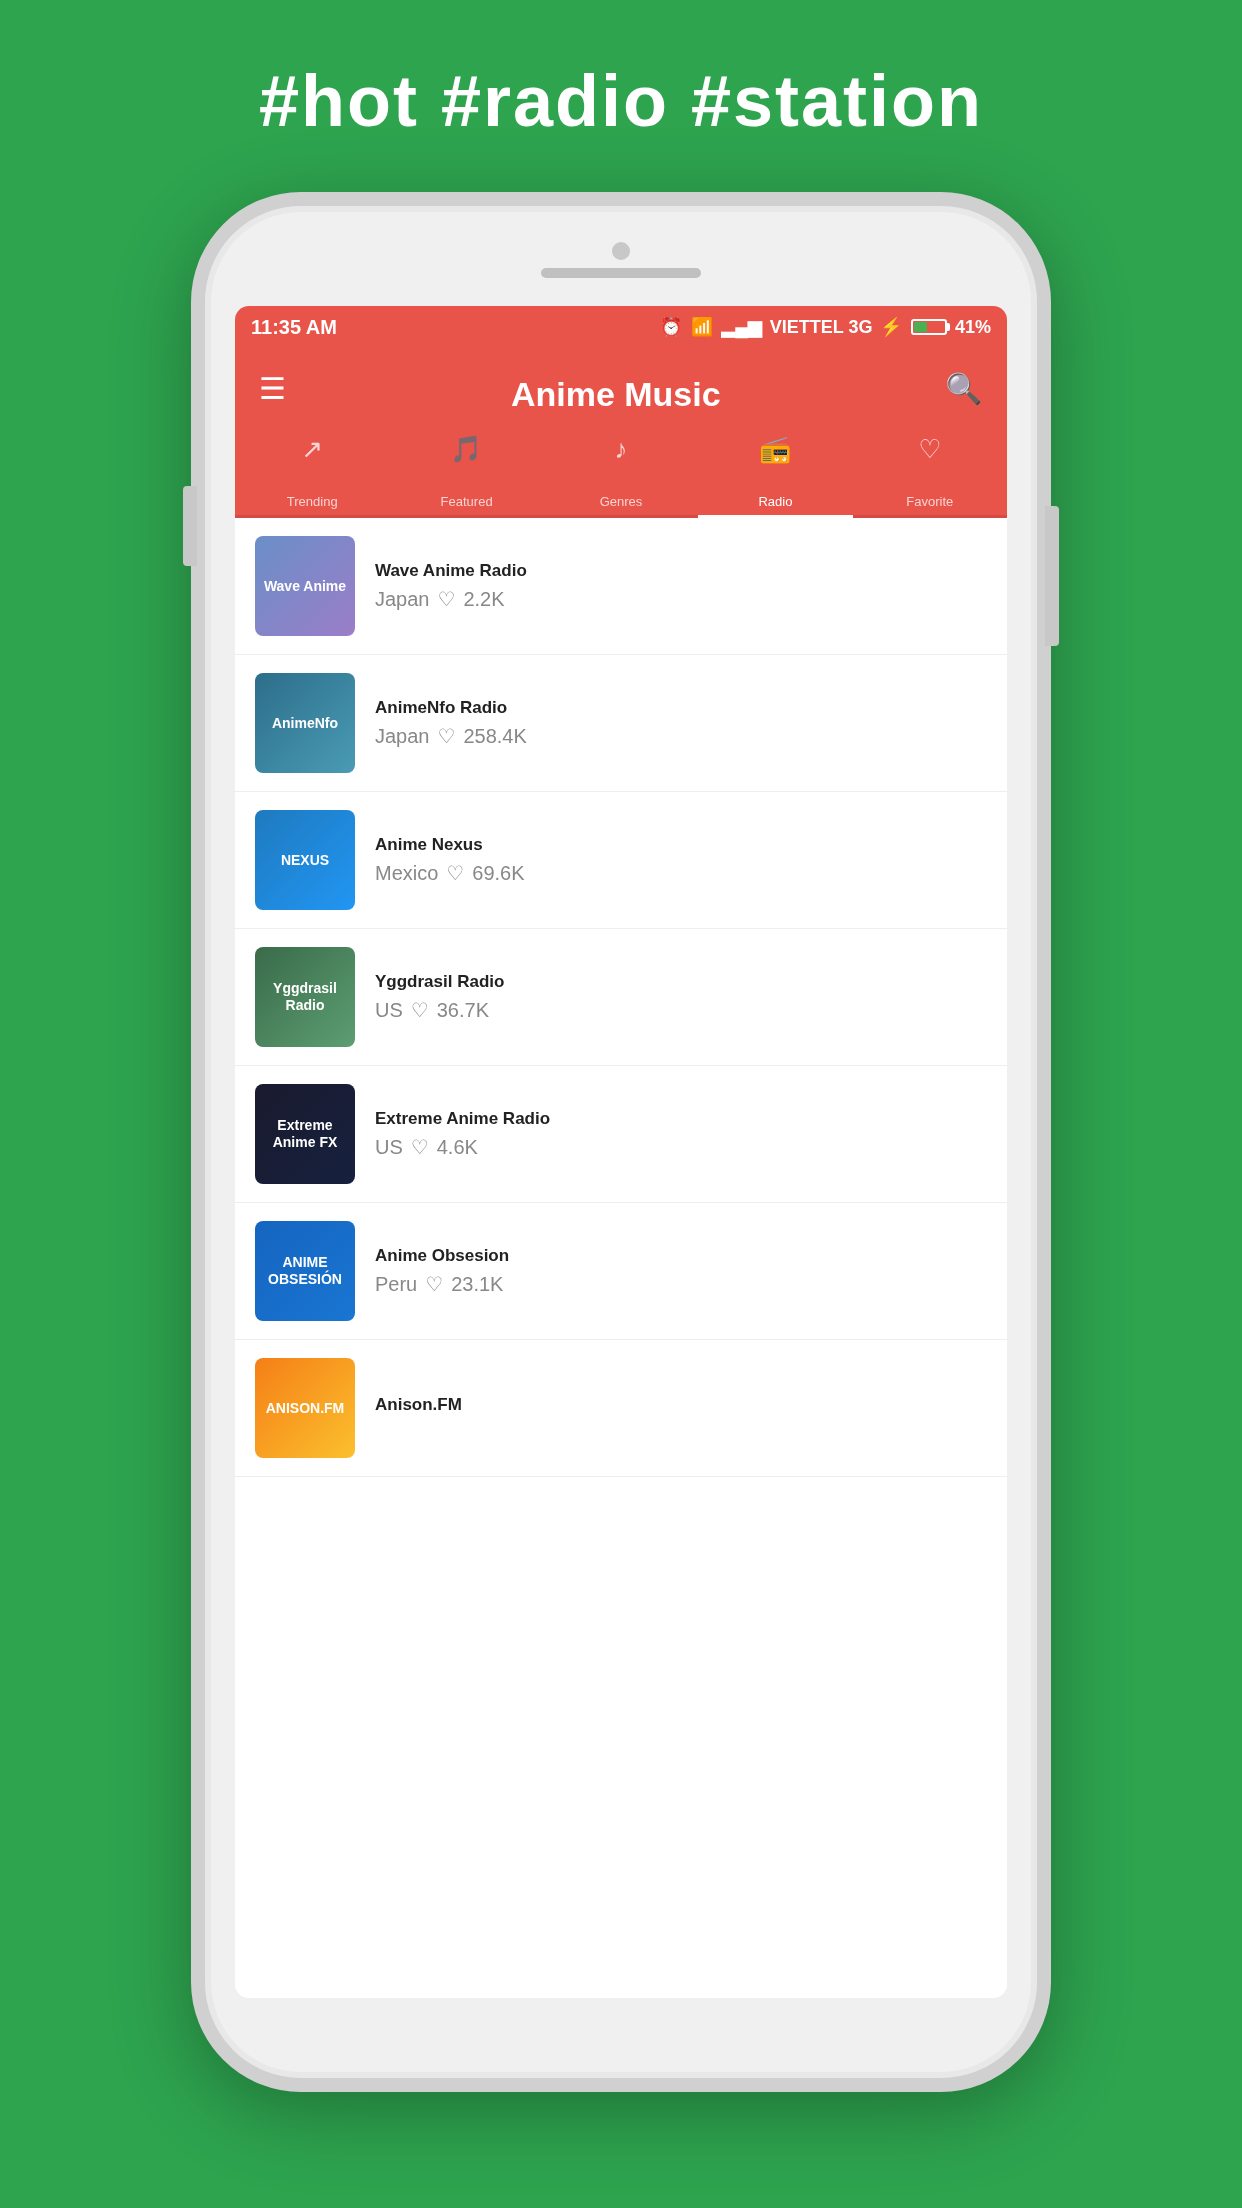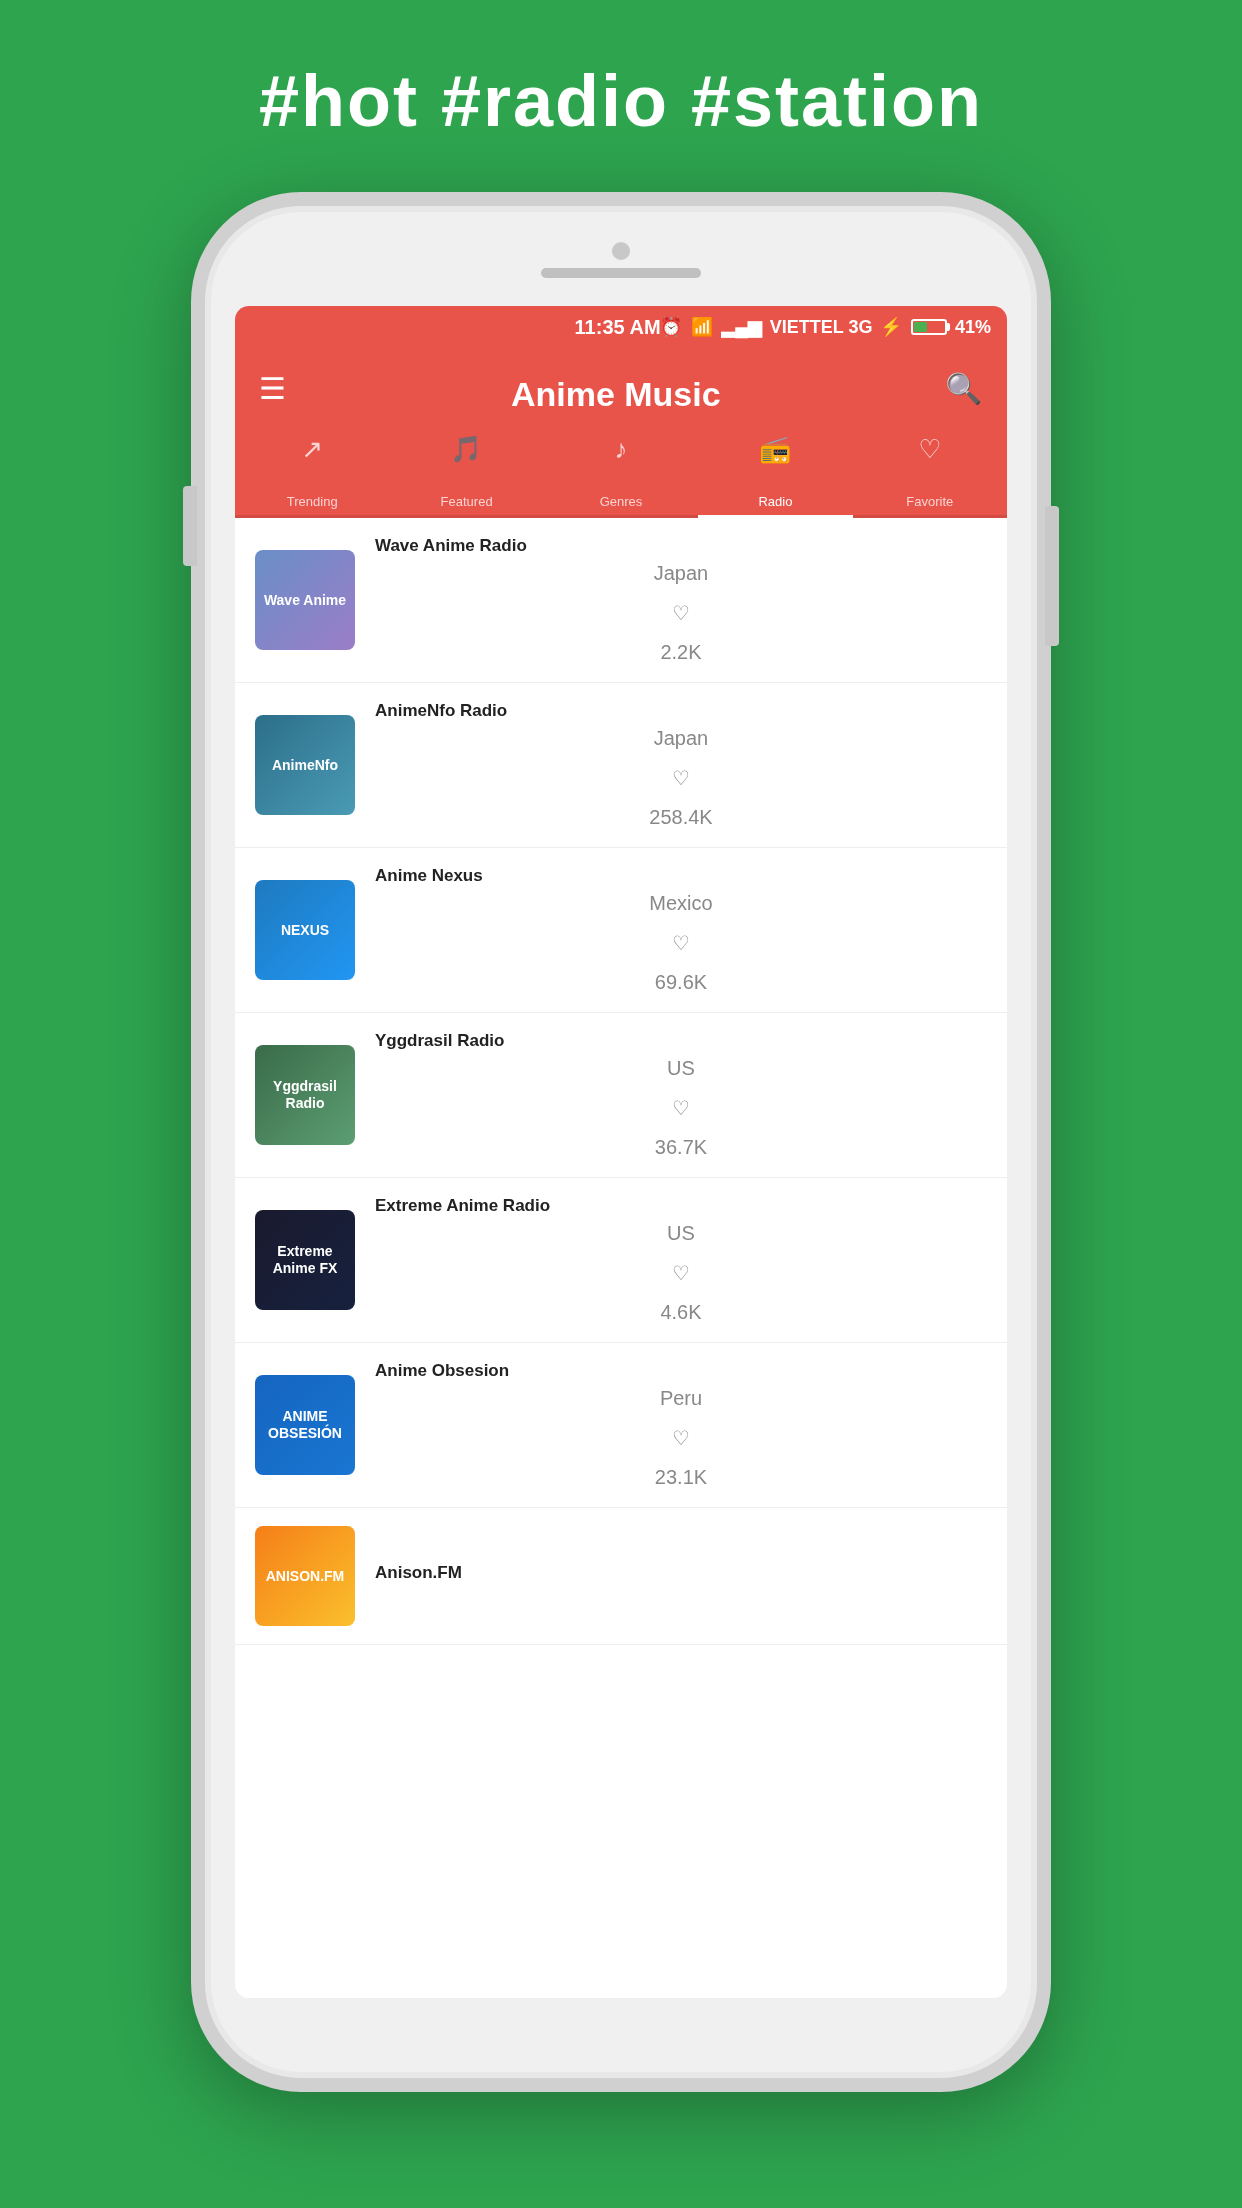--- a/index.html
+++ b/index.html
@@ -96,21 +96,21 @@
       border-radius: 14px;
       overflow: hidden;
     }
 
     
     .status-bar {
       background: #e8534a;
       height: 42px;
       display: flex;
       align-items: center;
-      justify-content: flex-end;
+      justify-content: space-between;
       padding: 12px 16px;
       color: white;
       font-size: 20px;
       font-weight: 600;
     }
     .status-left { font-size: 20px; font-weight: 700; }
     .status-right {
       display: flex;
       align-items: center;
       gap: 8px;
@@ -230,24 +230,23 @@
     }
     .station-name {
       font-size: 17px;
       font-weight: 600;
       color: #222;
       margin-bottom: 6px;
     }
     .station-meta {
       display: flex;
       align-items: center;
-      gap: 16px;
+      gap: 8px;
       font-size: 20px;
       color: #888;
-      flex-direction: column;
     }
     .heart-icon {
       font-size: 20px;
       color: #888;
     }
 
     
     .thumb-1 { background: linear-gradient(135deg, #6a8fc8, #9b7dc8); }
     .thumb-2 { background: linear-gradient(135deg, #2c6e8a, #4a9bb5); }
     .thumb-3 { background: linear-gradient(135deg, #1e7abf, #2196f3); }

